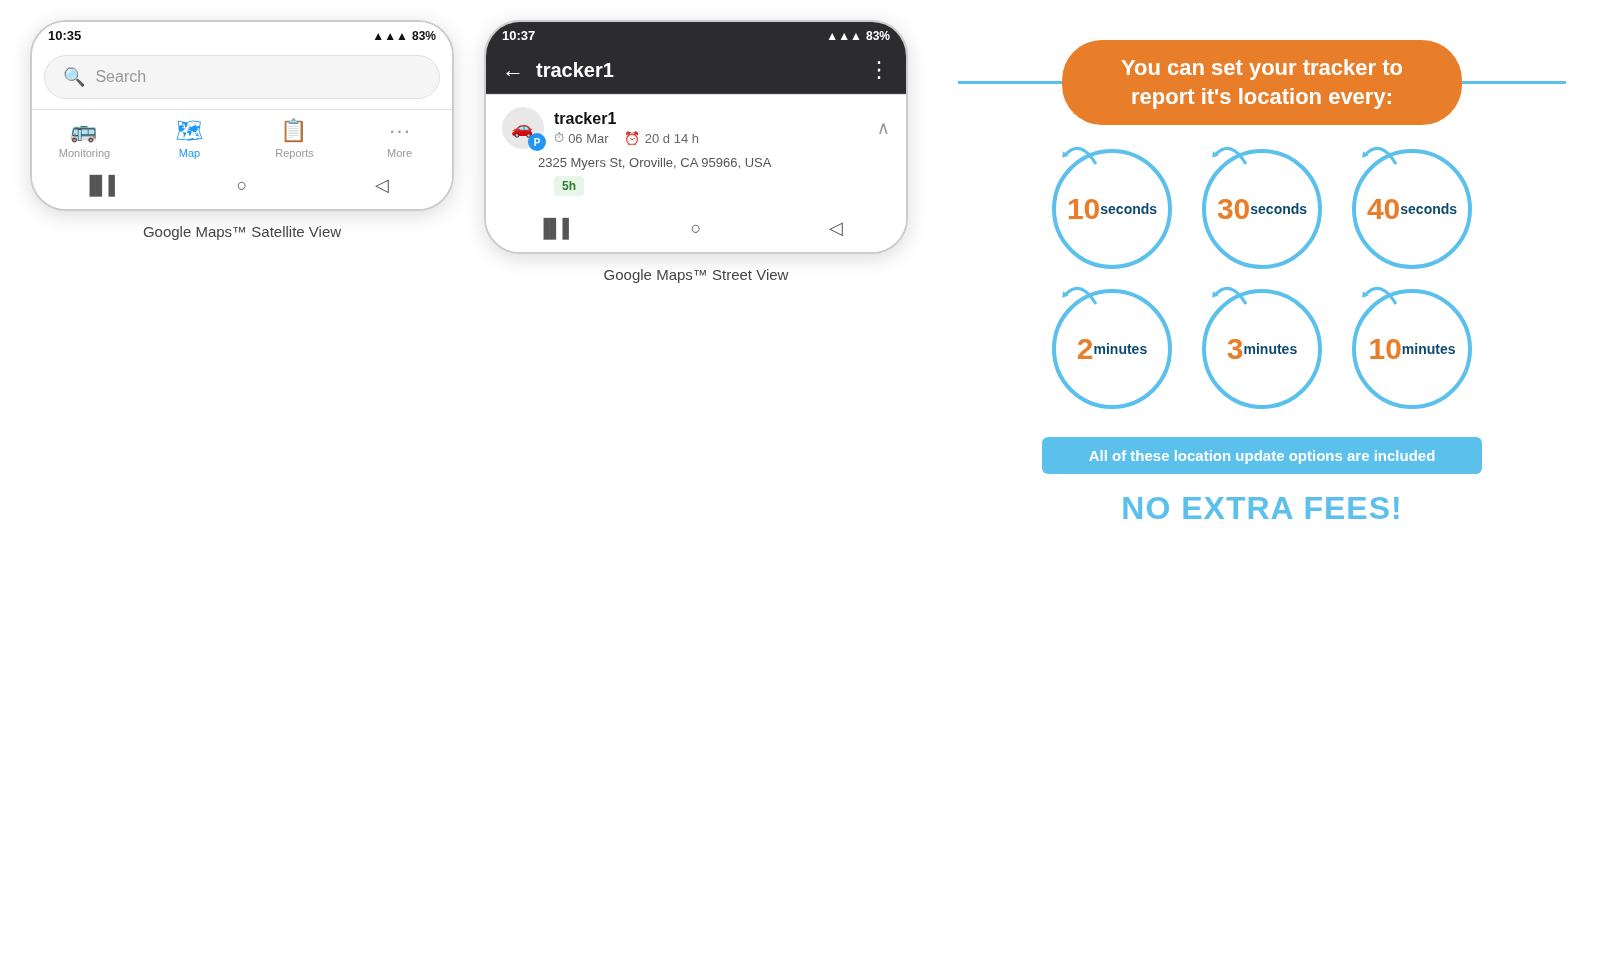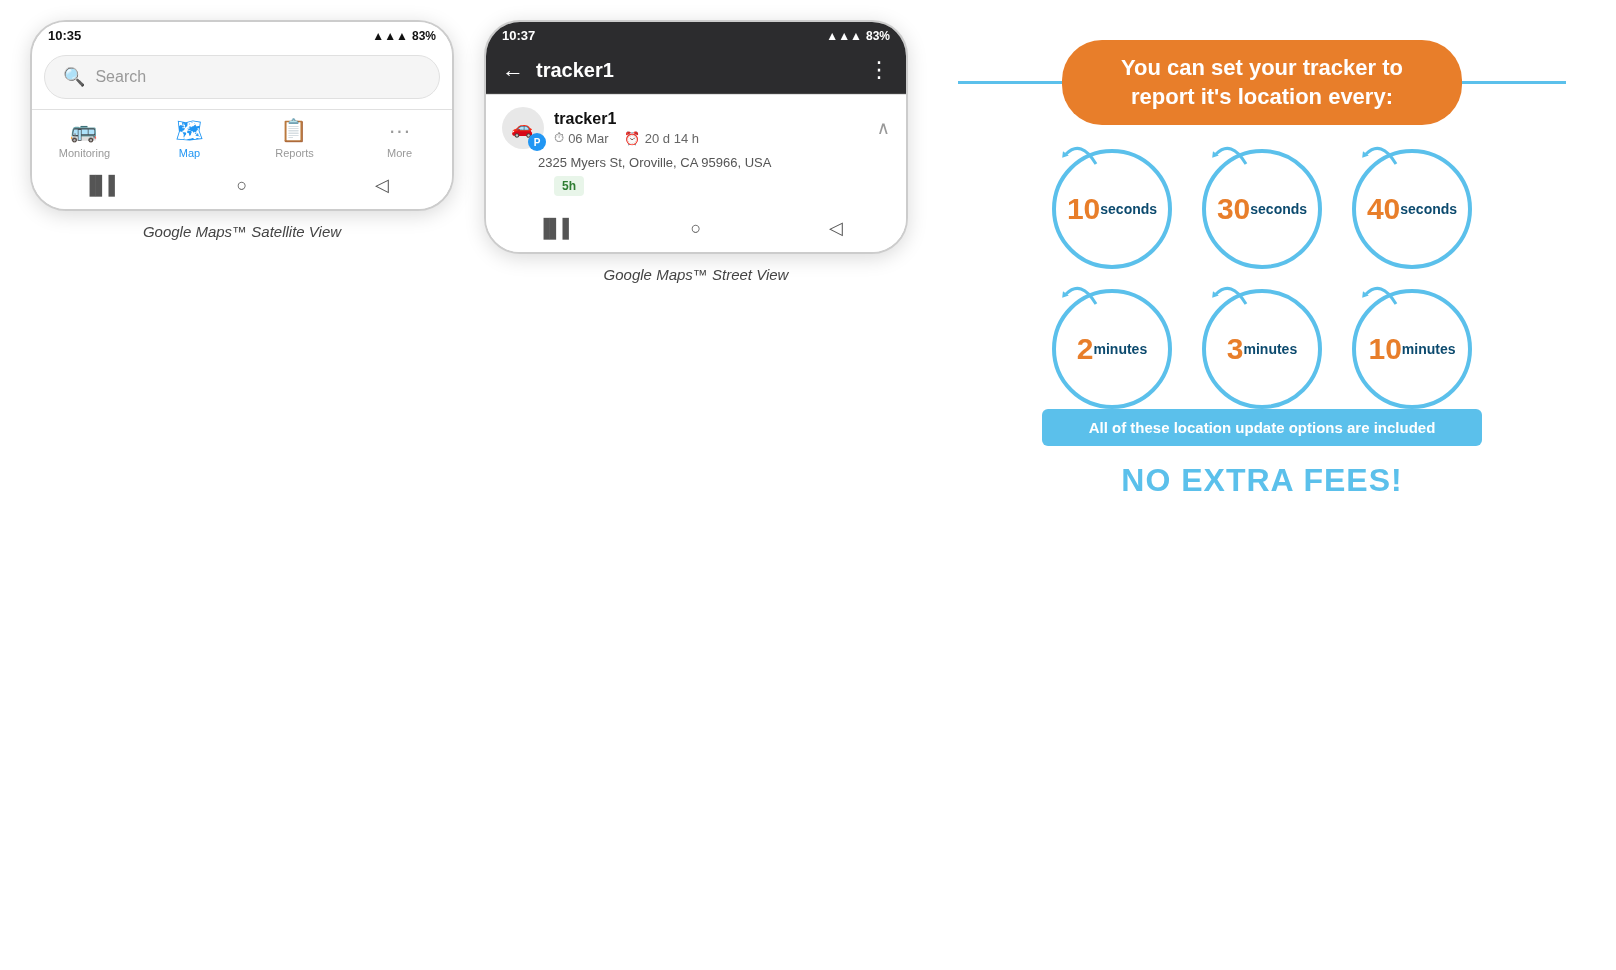--- a/index.html
+++ b/index.html
@@ -299,21 +299,20 @@
       color: #999;
       font-size: 18px;
     }
 
     
     .caption-text {
       text-align: center;
       font-size: 15px;
       color: #444;
       margin-top: 12px;
-      font-style: italic;
     }
 
     .phone-col {
       display: flex;
       flex-direction: column;
       align-items: center;
     }
 
     
     .right-panel {
@@ -599,16 +598,16 @@
     <div class="time-circle">
       <svg class="arc-arrow-svg" viewBox="0 0 40 30">
         <path d="M 35 25 Q 20 0 5 15" stroke="#5bc0eb" stroke-width="3" fill="none"></path>
         <polygon points="3,12 7,18 0,18" fill="#5bc0eb" transform="rotate(-20,3,15)"></polygon>
       </svg>
       <span class="time-circle-number">10</span>
       <span class="time-circle-unit">minutes</span>
     </div>
   </div>
 
-  <div class="no-fees-banner" style="">All of these location update options are included</div>
+  <div class="no-fees-banner" style="margin-top:28px;">All of these location update options are included</div>
 
   <div class="no-extra-fees">NO EXTRA FEES!</div>
 </div>
 
 </body></html>

